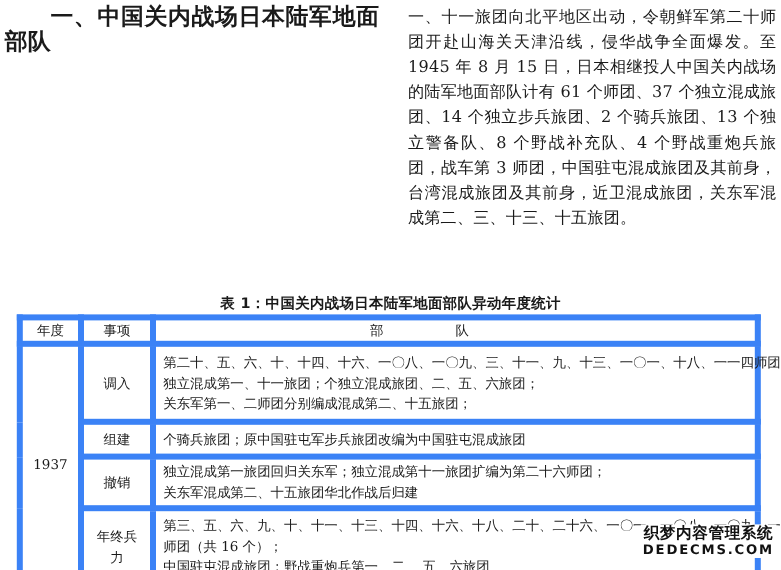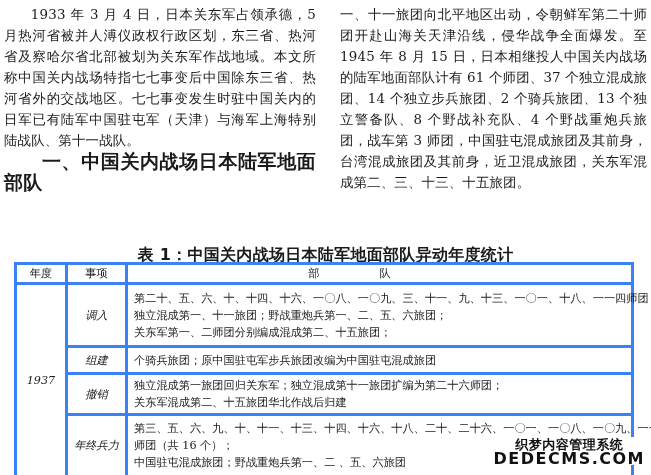--- a/index.html
+++ b/index.html
@@ -17,53 +17,52 @@
   .col.right { left: 340px; width: 307px; }
   .col p { margin: 0; text-indent: 2em; }
   .col p.noindent { text-indent: 0; }
   .col h3 {
     margin: 0; font-size: 19px; font-weight: bold; line-height: 21px;
     text-indent: 2em; font-family: "DejaVu Sans", "Liberation Sans", sans-serif;
   }
   .caption {
     position: absolute; top: 245px; left: 0; width: 651px; text-align: center;
     font-family: "DejaVu Sans", "Liberation Sans", sans-serif;
-    font-size: 16px; font-weight: bold; letter-spacing: 0.3px;
+    font-size: 12px; font-weight: bold; letter-spacing: 0.3px;
   }
   table.stat {
     position: absolute; top: 262px; left: 14px; width: 620px;
     border-collapse: collapse; table-layout: fixed;
     border: 1.5px solid #222;
     font-size: 11.2px; line-height: 17px;
   }
   table.stat th, table.stat td {
-    border: 3px solid #3b82f6; padding: 0 6px; vertical-align: middle;
+    border: 5px solid #3b82f6; padding: 0 6px; vertical-align: middle;
   }
   table.stat th { font-weight: normal; height: 16px; text-align: center; }
-  table.stat td.year, table.stat td.item { text-align: center; font-style: italic; }
+  table.stat td.year, table.stat td.item { text-align: center; }
   table.stat td.units { text-align: left; padding: 2px 6px; }
   th.units-head span { letter-spacing: 60px; }
   .row-in td { height: 56px; }
   .row-build td { height: 20px; }
   .row-cancel td { height: 33px; }
   .row-end td { height: 55px; }
   .line { display: block; white-space: nowrap; }
   .watermark {
     position: absolute; right: 4px; bottom: 10px; text-align: center;
     font-family: "DejaVu Sans", "Liberation Sans", sans-serif;
     background: #fff; padding: 0 2px;
   }
   .watermark .wm-cn { font-size: 13px; font-weight: bold; color: #111; letter-spacing: 0.5px; display: block; line-height: 15px; }
-  .watermark .wm-en { font-size: 16px; font-weight: bold; color: #111; letter-spacing: 1.5px; display: block; line-height: 13px; }
+  .watermark .wm-en { font-size: 11px; font-weight: bold; color: #111; letter-spacing: 1.5px; display: block; line-height: 13px; }
 </style>
 </head>
 <body>
 
 <div class="col left">
-  <p>1933 年 3 月 4 日，日本关东军占领承德，5 月热河省被并人溥仪政权行政区划，东三省、热河省及察哈尔省北部被划为关东军作战地域。本文所称中国关内战场特指七七事变后中国除东三省、热河省外的交战地区。七七事变发生时驻中国关内的日军已有陆军中国驻屯军（天津）与海军上海特别陆战队、第十一战队。</p>
   <h3>一、中国关内战场日本陆军地面部队</h3>
 </div>
 
 <div class="col right">
   <p class="noindent">一、十一旅团向北平地区出动，令朝鲜军第二十师团开赴山海关天津沿线，侵华战争全面爆发。至 1945 年 8 月 15 日，日本相继投人中国关内战场的陆军地面部队计有 61 个师团、37 个独立混成旅团、14 个独立步兵旅团、2 个骑兵旅团、13 个独立警备队、8 个野战补充队、4 个野战重炮兵旅团，战车第 3 师团，中国驻屯混成旅团及其前身，台湾混成旅团及其前身，近卫混成旅团，关东军混成第二、三、十三、十五旅团。</p>
 </div>
 
 <div class="caption">表 1：中国关内战场日本陆军地面部队异动年度统计</div>
 
 <table class="stat">
@@ -78,21 +77,21 @@
       <th>事项</th>
       <th class="units-head"><span>部队</span></th>
     </tr>
   </thead>
   <tbody>
     <tr class="row-in">
       <td class="year" rowspan="4">1937</td>
       <td class="item">调入</td>
       <td class="units">
         <span class="line">第二十、五、六、十、十四、十六、一〇八、一〇九、三、十一、九、十三、一〇一、十八、一一四师团；</span>
-        <span class="line">独立混成第一、十一旅团；野战重炮兵第一、二、五、六旅团；</span>
+        <span class="line">独立混成第一、十一旅团；个独立混成旅团、二、五、六旅团；</span>
         <span class="line">关东军第一、二师团分别编成混成第二、十五旅团；</span>
       </td>
     </tr>
     <tr class="row-build">
       <td class="item">组建</td>
       <td class="units">
         <span class="line">个骑兵旅团；原中国驻屯军步兵旅团改编为中国驻屯混成旅团</span>
       </td>
     </tr>
     <tr class="row-cancel">

